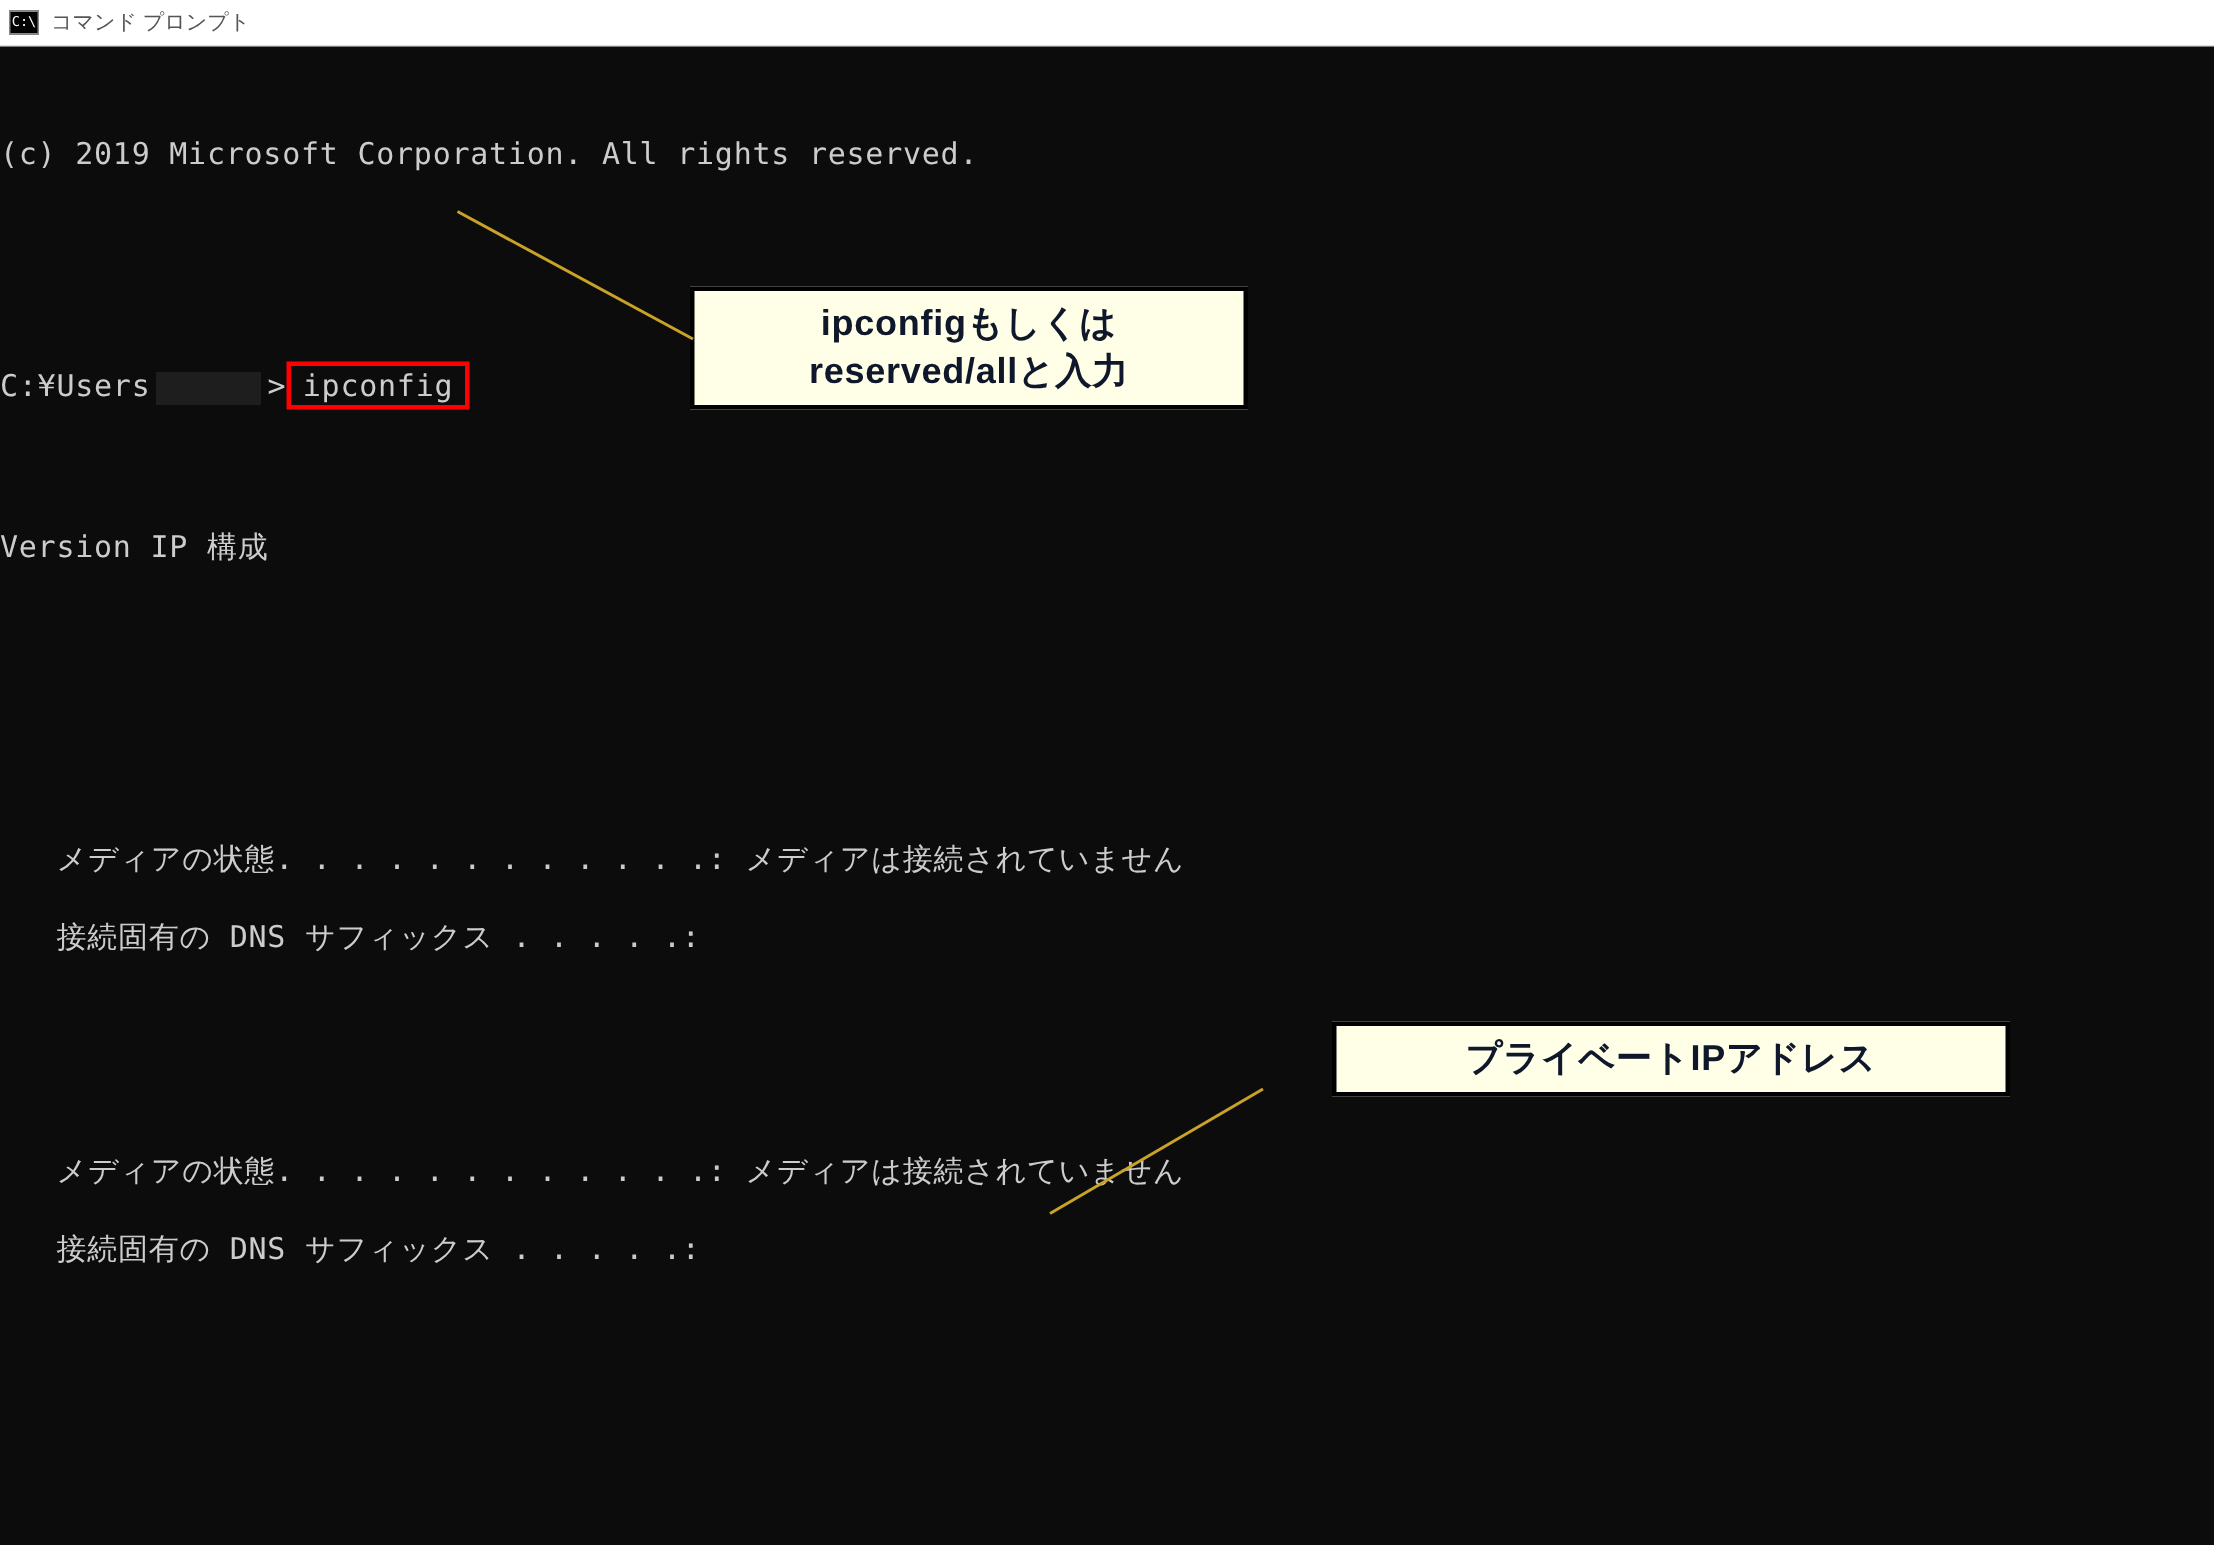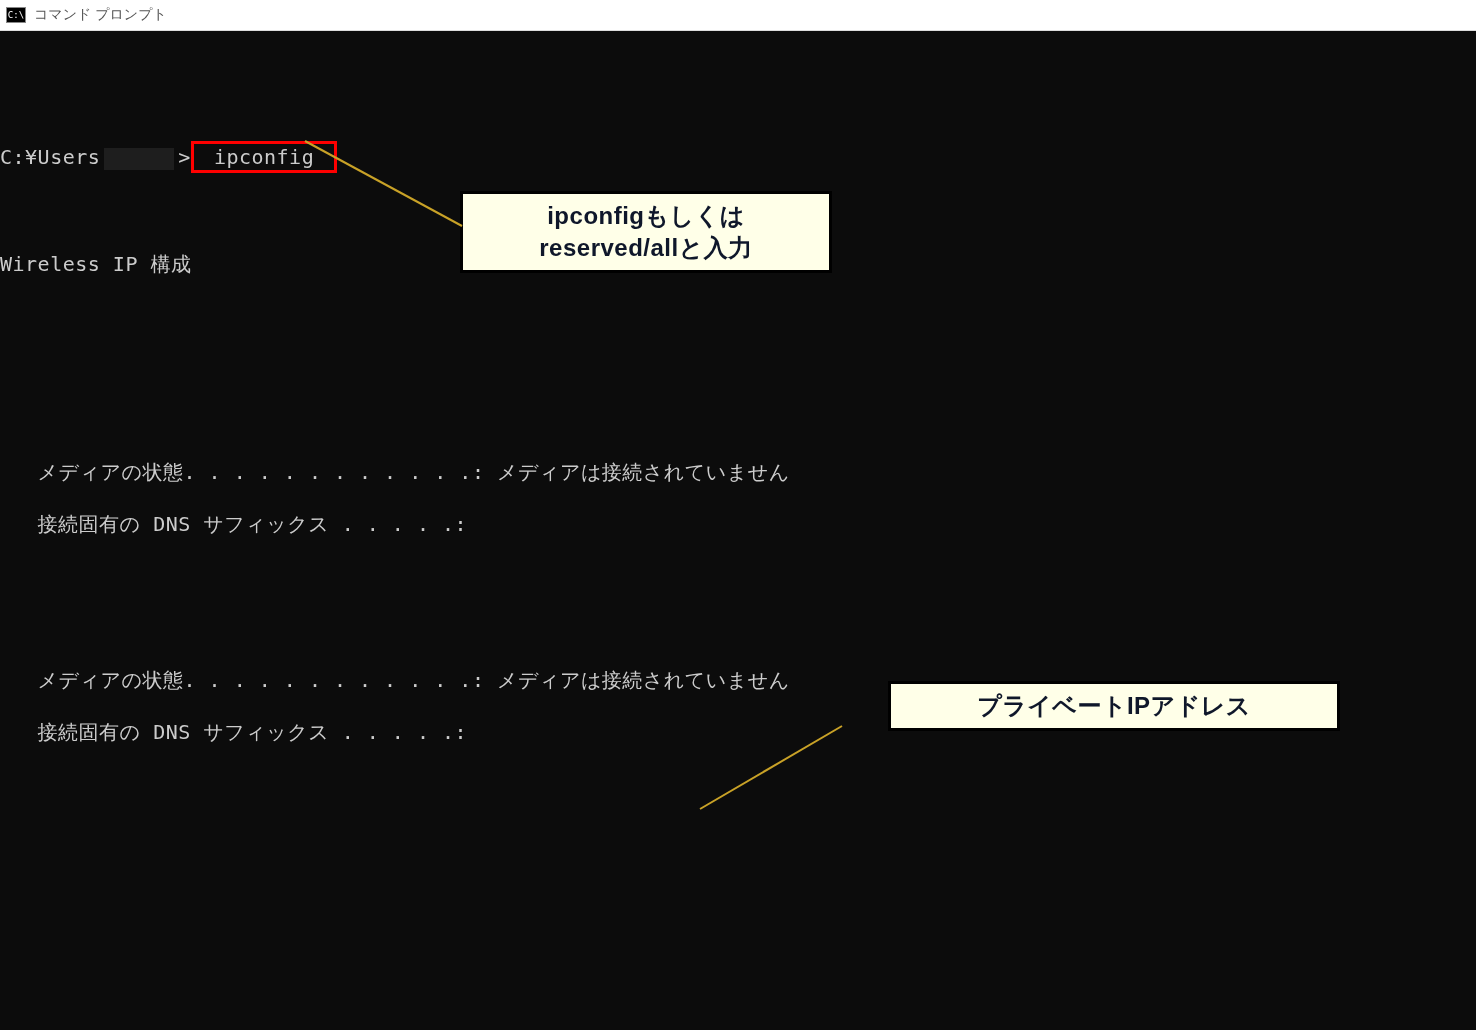--- a/index.html
+++ b/index.html
@@ -55,21 +55,22 @@
     display: inline-block;
     background: #1e1e1e;
     height: 22px;
     width: 70px;
     vertical-align: middle;
     margin: 0 4px;
   }
   .highlight-box {
     border: 3px solid #ff0000;
     display: inline-block;
-    padding: 0 20px;
+    padding: 0 8px;
+    margin-top: 48px;
   }
   .annotation {
     position: absolute;
     background: #ffffe8;
     border: 3px solid #000;
     color: #0f172a;
     font-family: "Yu Gothic", "Meiryo", sans-serif;
     font-weight: 600;
     font-size: 24px;
     line-height: 32px;
@@ -99,24 +100,25 @@
 </head>
 <body>
 
 <div class="titlebar">
   <span class="app-icon">C:\</span>
   <span>コマンド プロンプト</span>
 </div>
 
 <div class="terminal">
 
+<div class="line">(c) 2019 Microsoft Corporation. All rights reserved.</div>
 <div class="line">&nbsp;</div>
 <div class="line"><span>C:¥Users</span><span class="redacted"></span><span>&gt;</span><span class="highlight-box"><span>ipconfig</span></span></div>
 <div class="line">&nbsp;</div>
-<div class="line">Wireless IP 構成</div>
+<div class="line">Version IP 構成</div>
 <div class="line">&nbsp;</div>
 <div class="line">&nbsp;</div>
 <div class="line">&nbsp;</div>
 <div class="line"><span>   メディアの状態. . . . . . . . . . . .: </span><span>メディアは接続されていません</span></div>
 <div class="line">   接続固有の DNS サフィックス . . . . .:</div>
 <div class="line">&nbsp;</div>
 <div class="line">&nbsp;</div>
 <div class="line"><span>   メディアの状態. . . . . . . . . . . .: </span><span>メディアは接続されていません</span></div>
 <div class="line">   接続固有の DNS サフィックス . . . . .:</div>
 <div class="line">&nbsp;</div>

